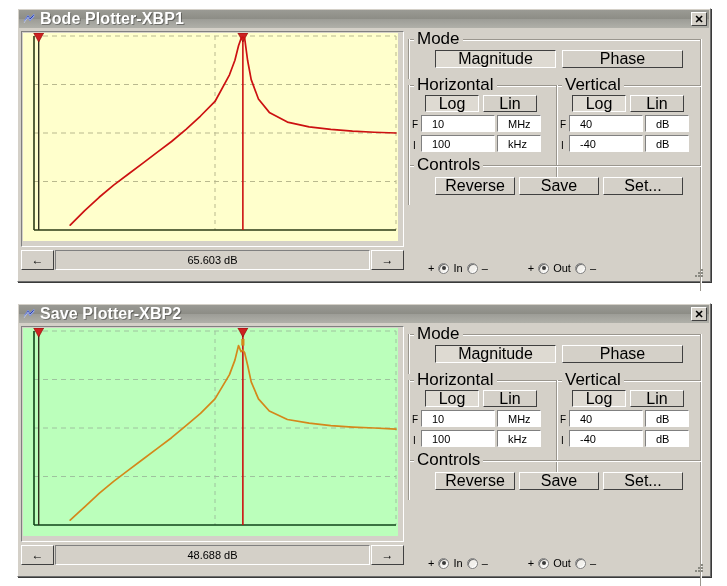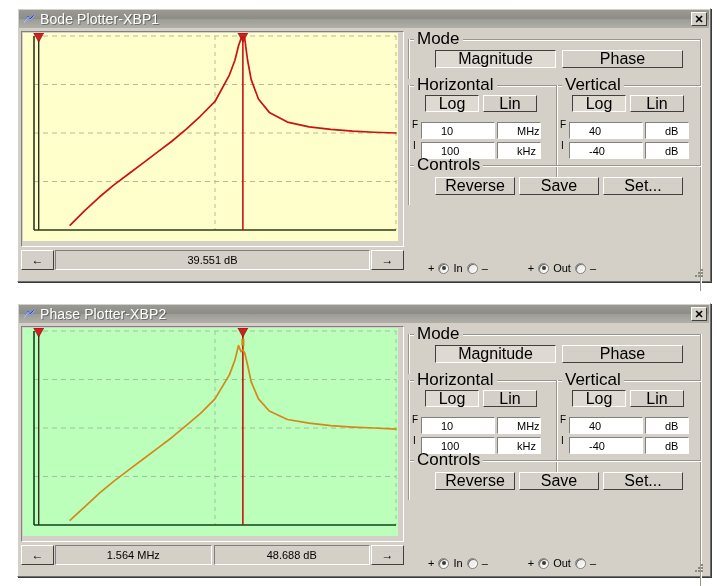--- a/index.html
+++ b/index.html
@@ -44,22 +44,22 @@
     box-sizing: border-box;
   }
   .title-icon {
     width: 14px; height: 14px;
     position: relative;
     flex: 0 0 auto;
     margin-right: 4px;
   }
   .title-text {
     flex: 1 1 auto;
-    font-size: 14px;
-    font-weight: normal;
+    font-size: 16px;
+    font-weight: bold;
     color: #ffffff;
     letter-spacing: 0.1px;
     white-space: nowrap;
     text-shadow: 1px 1px 0 rgba(0,0,0,0.35);
   }
   .close-btn {
     width: 16px; height: 14px;
     background: #d4d0c8;
     border-top: 1px solid #ffffff;
     border-left: 1px solid #ffffff;
@@ -195,23 +195,22 @@
     background: #ffffff;
     border-top: 1px solid #808080;
     border-left: 1px solid #808080;
     border-right: 1px solid #ffffff;
     border-bottom: 1px solid #ffffff;
     box-sizing: border-box;
     font-size: 11px;
     color: #000;
     display: flex;
     align-items: center;
-    padding-left: 19px;
+    padding-left: 10px;
     cursor: text;
-    margin-top: 7px;
   }
   .flabel {
     position: absolute;
     font-size: 10px;
     color: #000;
     line-height: 1;
   }
 
   
   .radio-row {
@@ -293,21 +292,21 @@
               <line x1="219.874" y1="5" x2="219.874" y2="197" stroke="#CC1111" stroke-width="1.6"></line>
               <path d="M 214.874 0 L 224.874 0 L 219.874 9 Z" fill="#CC2222" stroke="#8b0000" stroke-width="0.6"></path>
               <path d="M 47.20 192.15 L 61.68 177.60 L 76.16 164.26 L 90.64 152.14 L 105.12 141.22 L 119.60 130.31 L 134.08 119.40 L 148.56 108.49 L 163.04 96.36 L 177.52 83.02 L 192.00 68.47 L 206.48 41.80 L 211.91 27.25 L 215.53 12.70 L 218.06 5.42 L 219.87 4.09 L 221.68 5.42 L 224.58 27.25 L 228.20 46.65 L 235.44 66.05 L 246.30 79.39 L 264.40 89.09 L 286.12 93.94 L 307.84 96.36 L 329.56 98.06 L 351.28 99.27 L 373.00 100.00" fill="none" stroke="#CC1111" stroke-width="1.7" stroke-linejoin="round" stroke-linecap="round"></path>
               <rect x="218.274" y="11" width="3.2" height="-6.911174999999986" fill="#CC1111"></rect>
             </svg>
         </div>
       </div>
 
       <div class="statusbar">
         <div class="arrow-btn">←</div>
-        <div class="status-field">39.551 dB</div>
+        <div class="status-field">65.603 dB</div>
         <div class="arrow-btn">→</div>
       </div>
     </div>
 
     <div class="right-col">
 
       <div class="gline-h" style="left:2px; top:8px; width:293px;"></div>
       <div class="gline-v" style="left:2px; top:8px; height:40px;"></div>
       <div class="gline-v" style="left:294px; top:8px; height:252px;"></div>
       <div class="group-label" style="position:absolute; top:2px; left:8px;">Mode</div>
@@ -382,21 +381,21 @@
 
   <div class="titlebar">
     <span class="title-icon">
       <svg width="14" height="14" viewBox="0 0 14 14">
         <g fill="#2b3fa8" stroke="#8ea2e8" stroke-width="0.7">
           <path d="M2 9 L6 3 L8 6 L12 2 L12 5 L8 9 L6 6 Z"></path>
           <path d="M2 11 L6 5 L8 8 L12 4" fill="none" stroke="#c3cff5"></path>
         </g>
       </svg>
     </span>
-    <span class="title-text">Phase Plotter-XBP2</span>
+    <span class="title-text">Save Plotter-XBP2</span>
     <span class="close-btn">✕</span>
   </div>
 
   <div class="win-body">
 
     <div class="left-col">
       <div class="plot-frame">
         <div class="plot-inner">
           <svg class="plot-svg" width="375" height="208" viewBox="0 0 375 208">
               <rect x="0" y="0" width="375" height="208" fill="#BBFFBB"></rect>
@@ -413,21 +412,20 @@
               <line x1="219.874" y1="5" x2="219.874" y2="197" stroke="#CC1111" stroke-width="1.6"></line>
               <path d="M 214.874 0 L 224.874 0 L 219.874 9 Z" fill="#CC2222" stroke="#8b0000" stroke-width="0.6"></path>
               <path d="M 47.20 192.15 L 61.68 178.81 L 76.16 165.47 L 90.64 153.35 L 105.12 142.44 L 119.60 131.52 L 134.08 120.61 L 148.56 109.70 L 163.04 97.58 L 177.52 85.45 L 192.00 70.90 L 206.48 46.65 L 211.91 32.10 L 215.53 17.55 L 218.06 23.61 L 219.87 22.14 L 221.68 24.83 L 224.58 36.95 L 228.20 53.92 L 235.44 70.90 L 246.30 83.02 L 264.40 91.51 L 286.12 95.15 L 307.84 97.58 L 329.56 99.03 L 351.28 100.00 L 373.00 101.21" fill="none" stroke="#D4881A" stroke-width="1.7" stroke-linejoin="round" stroke-linecap="round"></path>
               <rect x="218.274" y="11" width="3.2" height="6.549999999999983" fill="#D4881A"></rect>
             </svg>
         </div>
       </div>
 
       <div class="statusbar">
         <div class="arrow-btn">←</div>
-        <div class="status-field">1.564 MHz</div>
         <div class="status-field">48.688 dB</div>
         <div class="arrow-btn">→</div>
       </div>
     </div>
 
     <div class="right-col">
 
       <div class="gline-h" style="left:2px; top:8px; width:293px;"></div>
       <div class="gline-v" style="left:2px; top:8px; height:40px;"></div>
       <div class="gline-v" style="left:294px; top:8px; height:252px;"></div>

